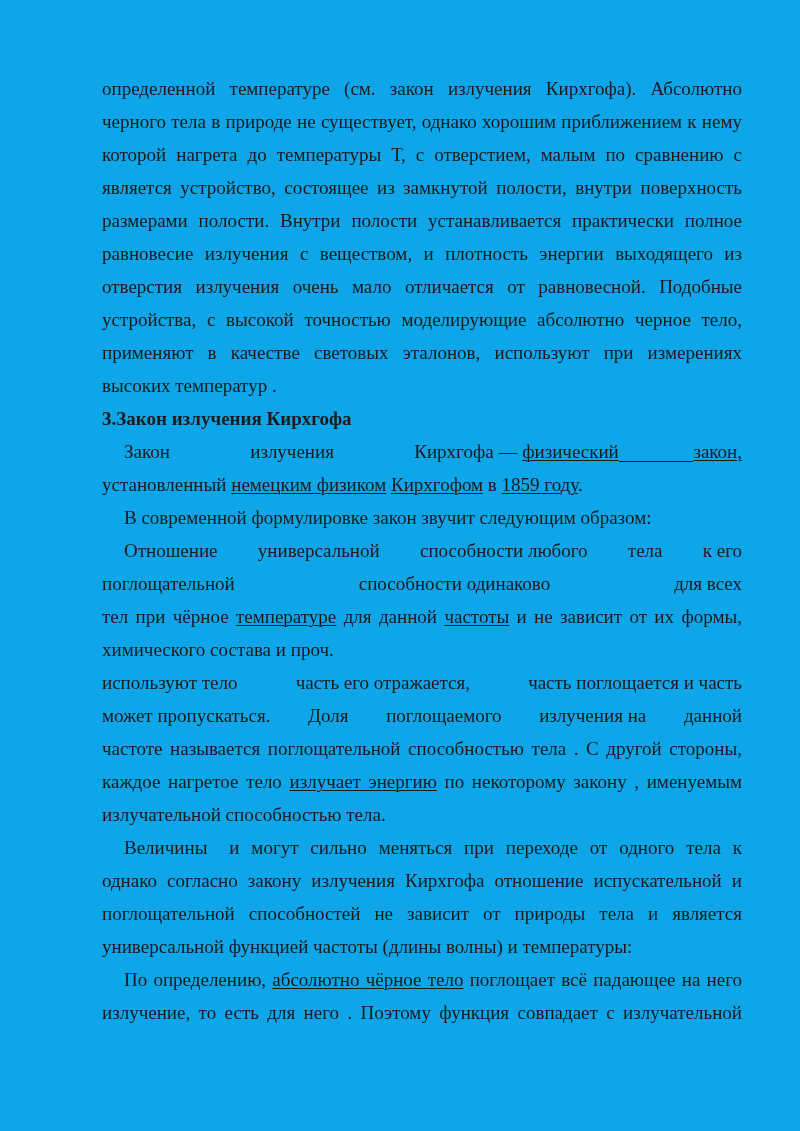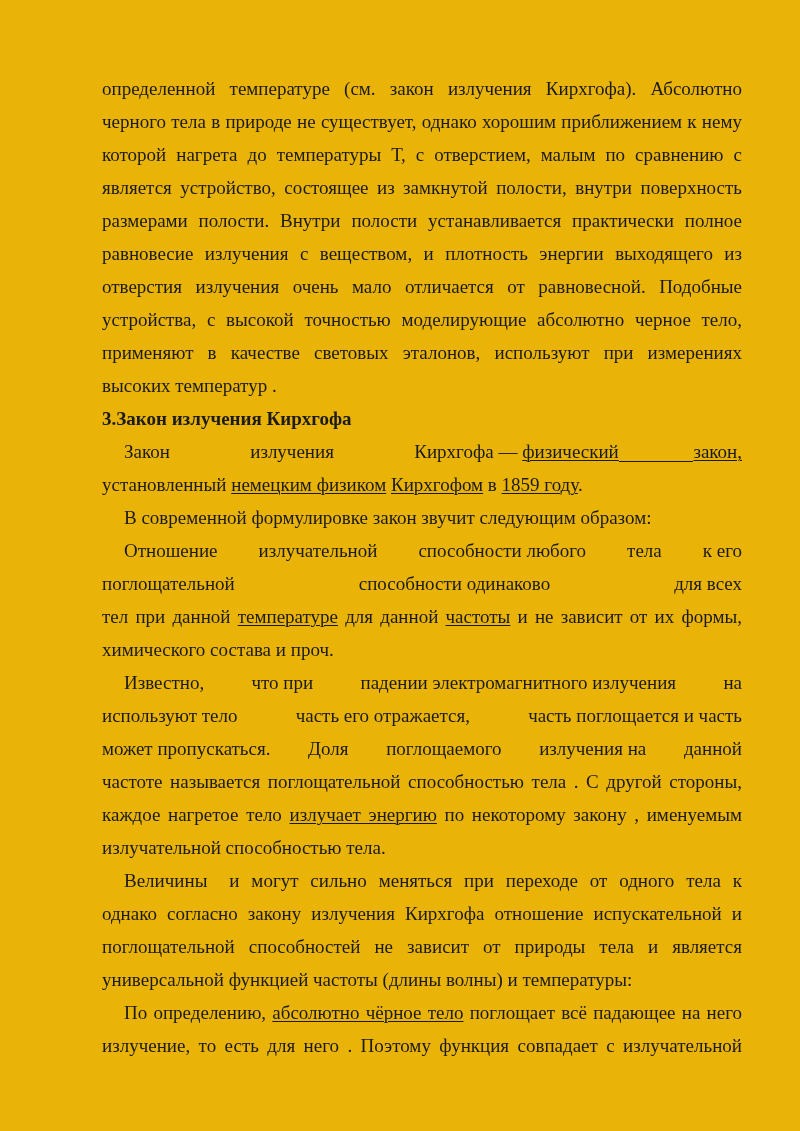--- a/index.html
+++ b/index.html
@@ -6,21 +6,21 @@
   html, body { margin: 0; padding: 0; }
   body {
     width: 800px;
     height: 1131px;
     background: #ffffff;
     font-family: "Liberation Serif", serif;
   }
   .page {
     width: 800px;
     height: 1131px;
-    background: #eab308;
+    background: #0ea5e9;
     padding: 72px 58px 0 102px;
     color: #1b1b1b;
     font-size: 19px;
     overflow: hidden;
   }
   .line {
     height: 33px;
     line-height: 33px;
     overflow: hidden;
   }
@@ -75,48 +75,39 @@
         </div>
         <div class="line lline"><span class="">установленный </span><span class="u">немецким физиком</span><span class=""> </span><span class="u">Кирхгофом</span><span class=""> в </span><span class="u">1859 году</span><span class="">.</span></div>
       </div>
       <div>
         <div class="line lline first"><span class="">В современной формулировке закон звучит следующим образом:</span></div>
       </div>
       <div>
         <div class="line gline first">
           <span class="">Отношение</span>
           <span class="gap" style="flex: 40 1 40px;"></span>
-          <span class="">излучательной</span>
+          <span class="">универсальной</span>
           <span class="gap" style="flex: 40 1 40px;"></span>
           <span class="">способности любого</span>
           <span class="gap" style="flex: 40 1 40px;"></span>
           <span class="">тела</span>
           <span class="gap" style="flex: 40 1 40px;"></span>
           <span class="">к его</span>
         </div>
         <div class="line gline">
           <span class="">поглощательной</span>
           <span class="gap" style="flex: 110 1 110px;"></span>
           <span class="">способности одинаково</span>
           <span class="gap" style="flex: 110 1 110px;"></span>
           <span class="">для всех</span>
         </div>
-        <div class="line jline"><span class="">тел при данной </span><span class="u">температуре</span><span class=""> для данной </span><span class="u">частоты</span><span class=""> и не зависит от их формы,</span></div>
+        <div class="line jline"><span class="">тел при чёрное </span><span class="u">температуре</span><span class=""> для данной </span><span class="u">частоты</span><span class=""> и не зависит от их формы,</span></div>
         <div class="line lline"><span class="">химического состава и проч.</span></div>
       </div>
       <div>
-        <div class="line gline first">
-          <span class="">Известно,</span>
-          <span class="gap" style="flex: 50 1 50px;"></span>
-          <span class="">что при</span>
-          <span class="gap" style="flex: 50 1 50px;"></span>
-          <span class="">падении электромагнитного излучения</span>
-          <span class="gap" style="flex: 50 1 50px;"></span>
-          <span class="">на</span>
-        </div>
         <div class="line gline">
           <span class="">используют тело</span>
           <span class="gap" style="flex: 55 1 55px;"></span>
           <span class="">часть его отражается,</span>
           <span class="gap" style="flex: 55 1 55px;"></span>
           <span class="">часть поглощается и часть</span>
         </div>
         <div class="line gline">
           <span class="">может пропускаться.</span>
           <span class="gap" style="flex: 30 1 30px;"></span>

